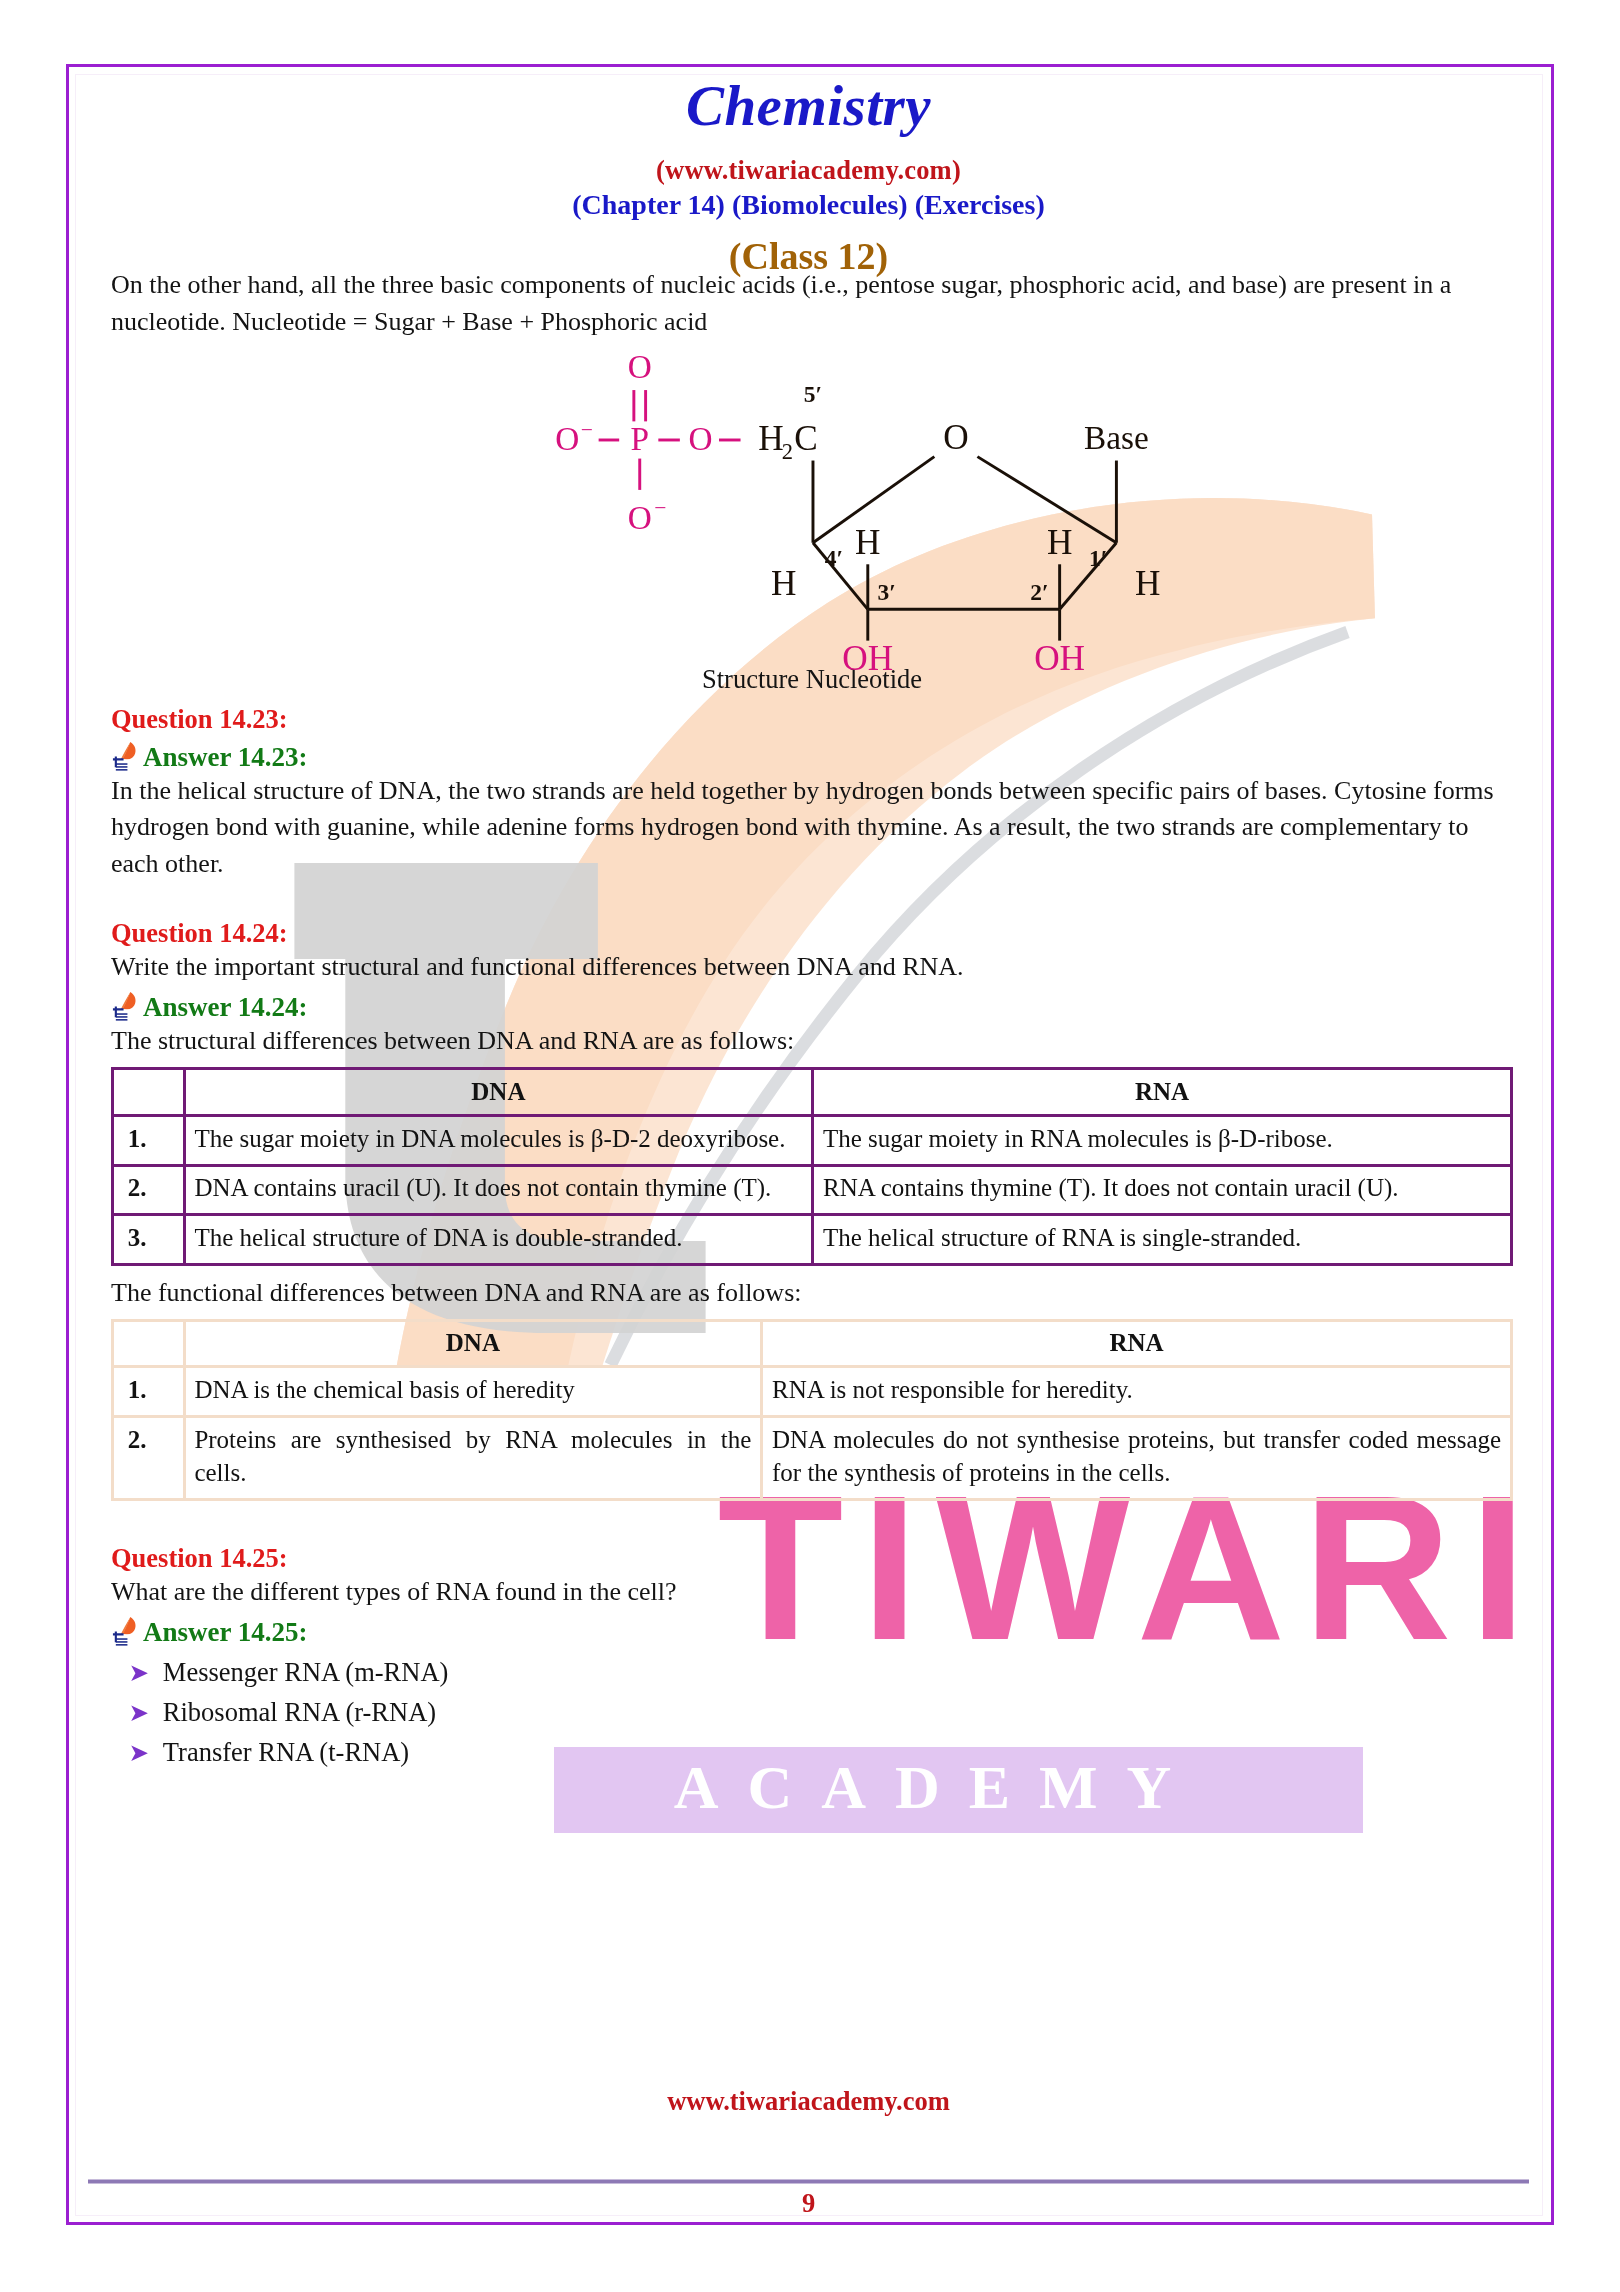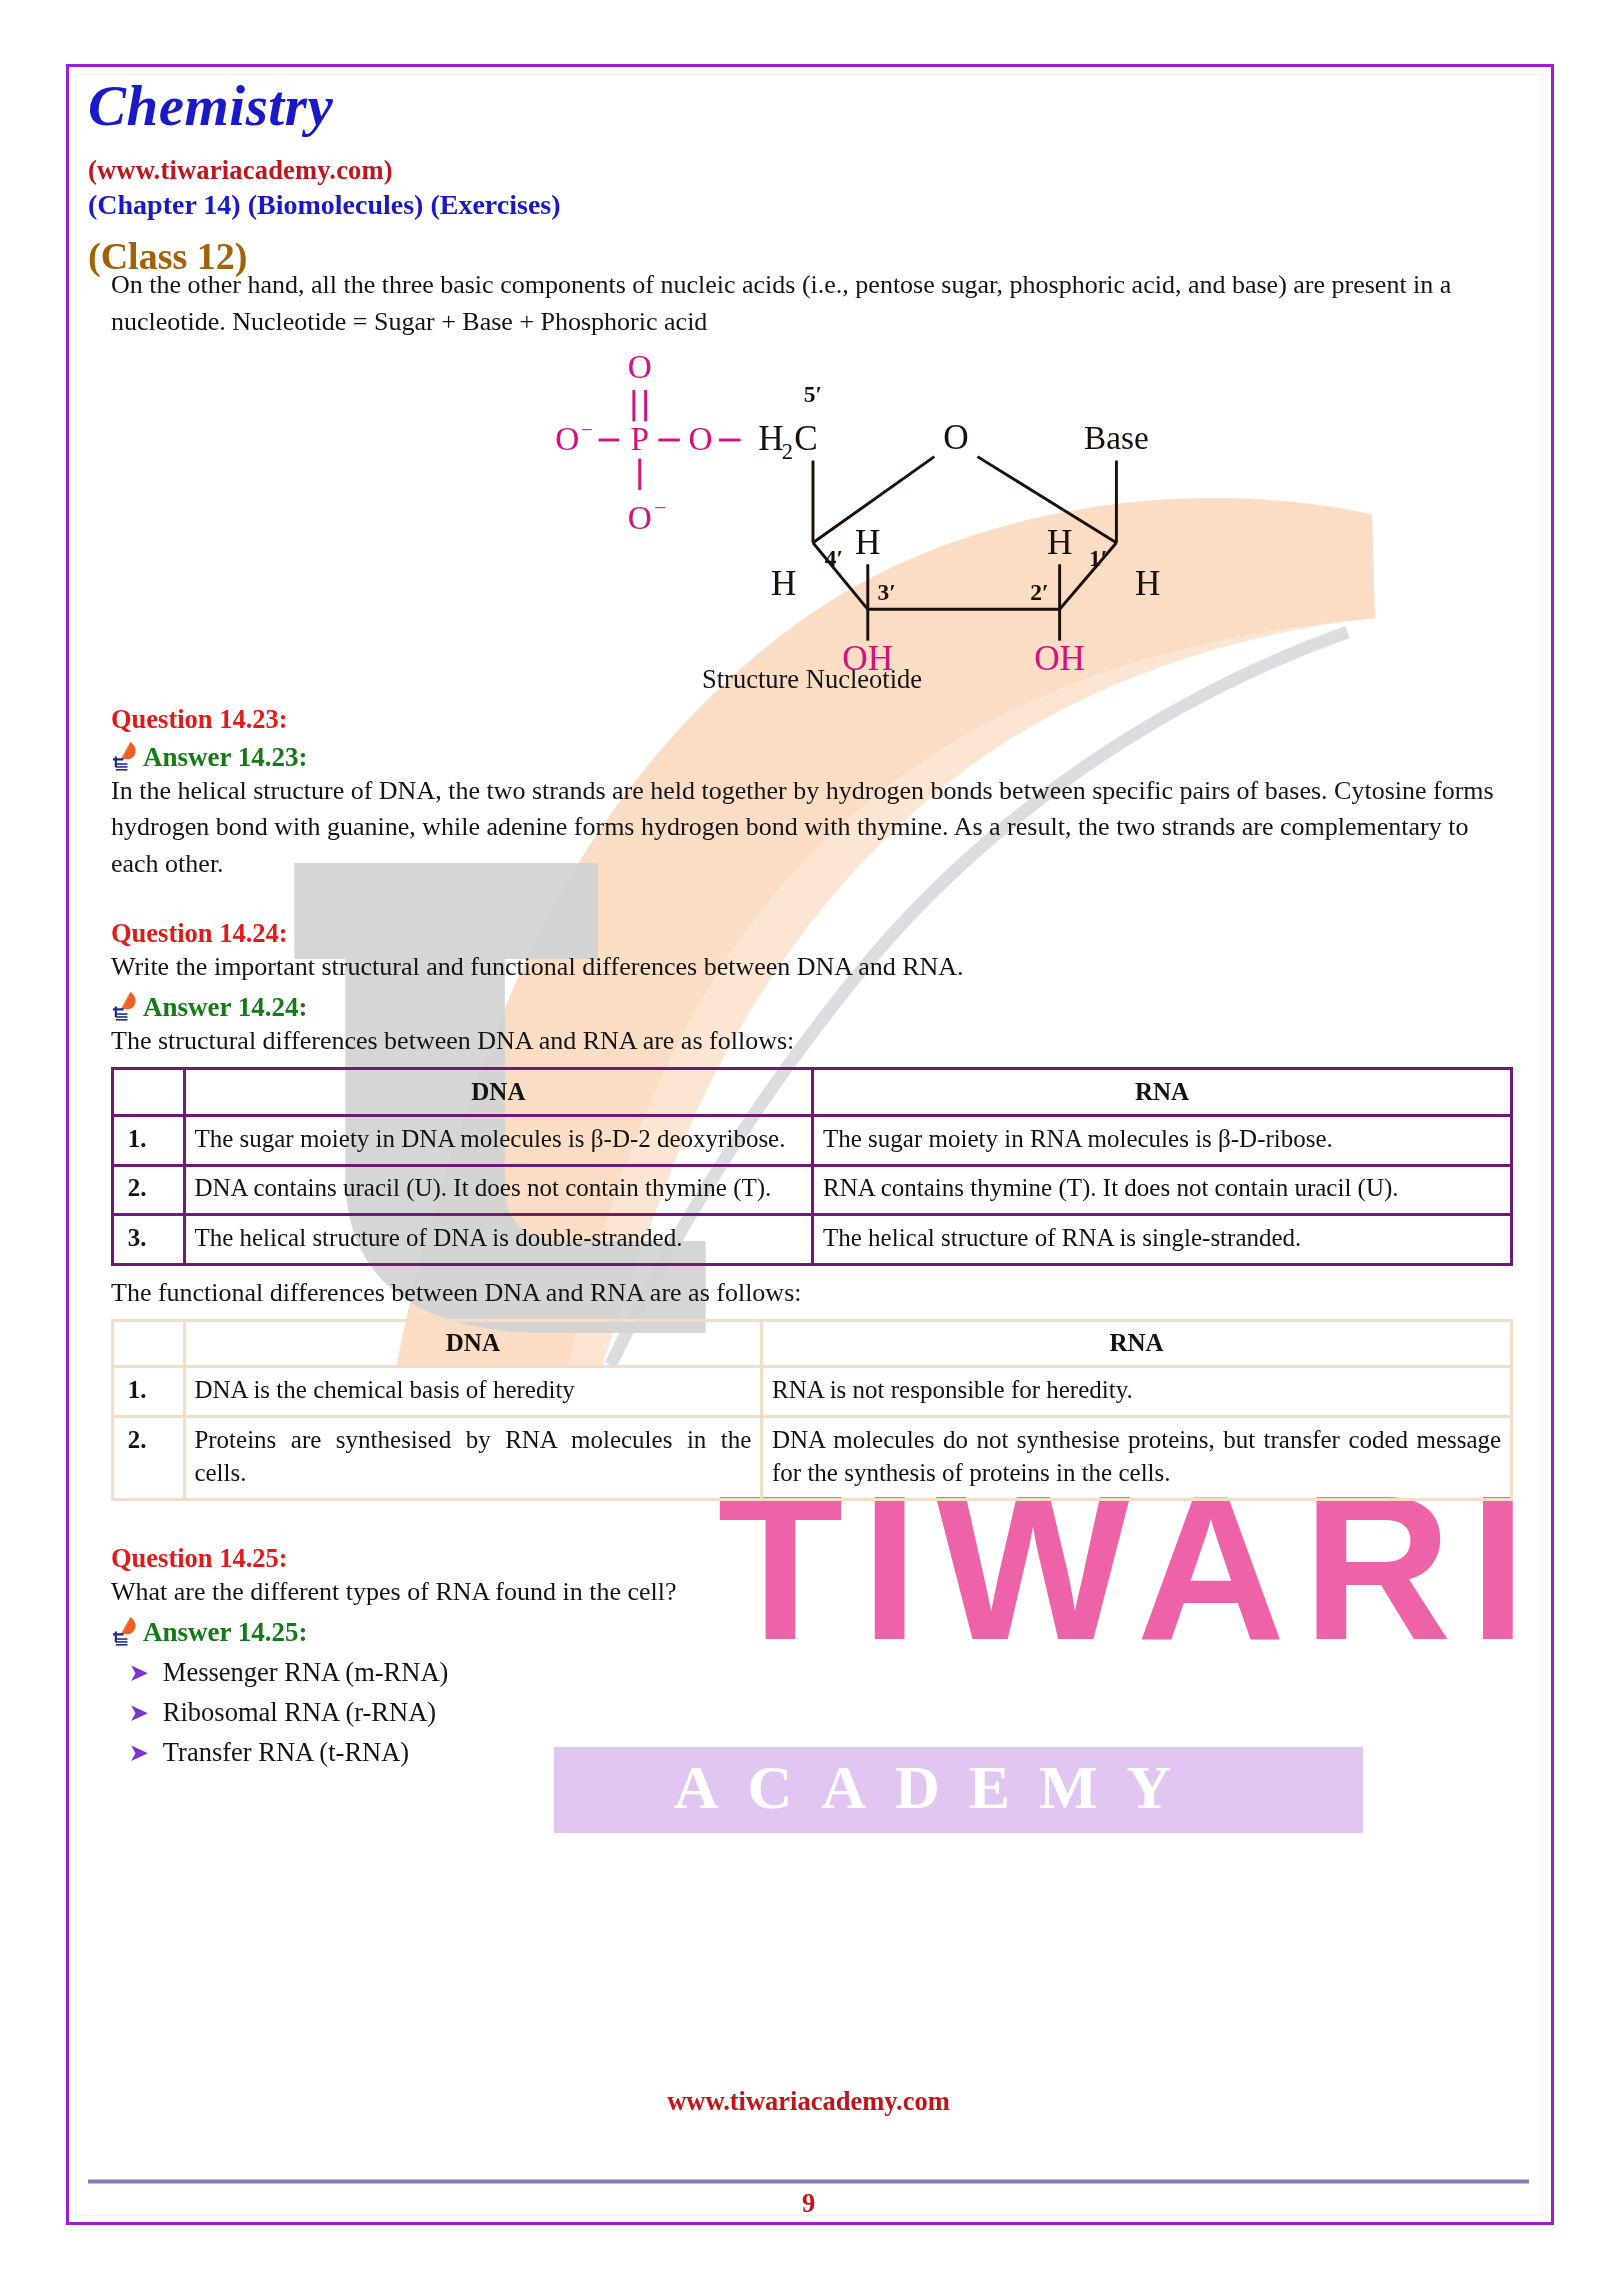--- a/index.html
+++ b/index.html
@@ -95,21 +95,21 @@
     text-align: center;
     font-family: "Liberation Serif", serif;
     font-size: 62px;
     font-weight: bold;
     letter-spacing: 29px;
     text-indent: 29px;
     color: #ffffff;
   }
 
   
-  .header { position: absolute; left: 88px; top: 76px; width: 1441px; }
+  .header { position: absolute; left: 88px; top: 76px; width: 1441px; text-align: center; }
   .h-title {
     font-family: "Liberation Serif", serif;
     font-style: italic;
     font-weight: bold;
     font-size: 57px;
     color: #1a19c8;
     line-height: 1.05;
     letter-spacing: 0.5px;
   }
   .h-site {

